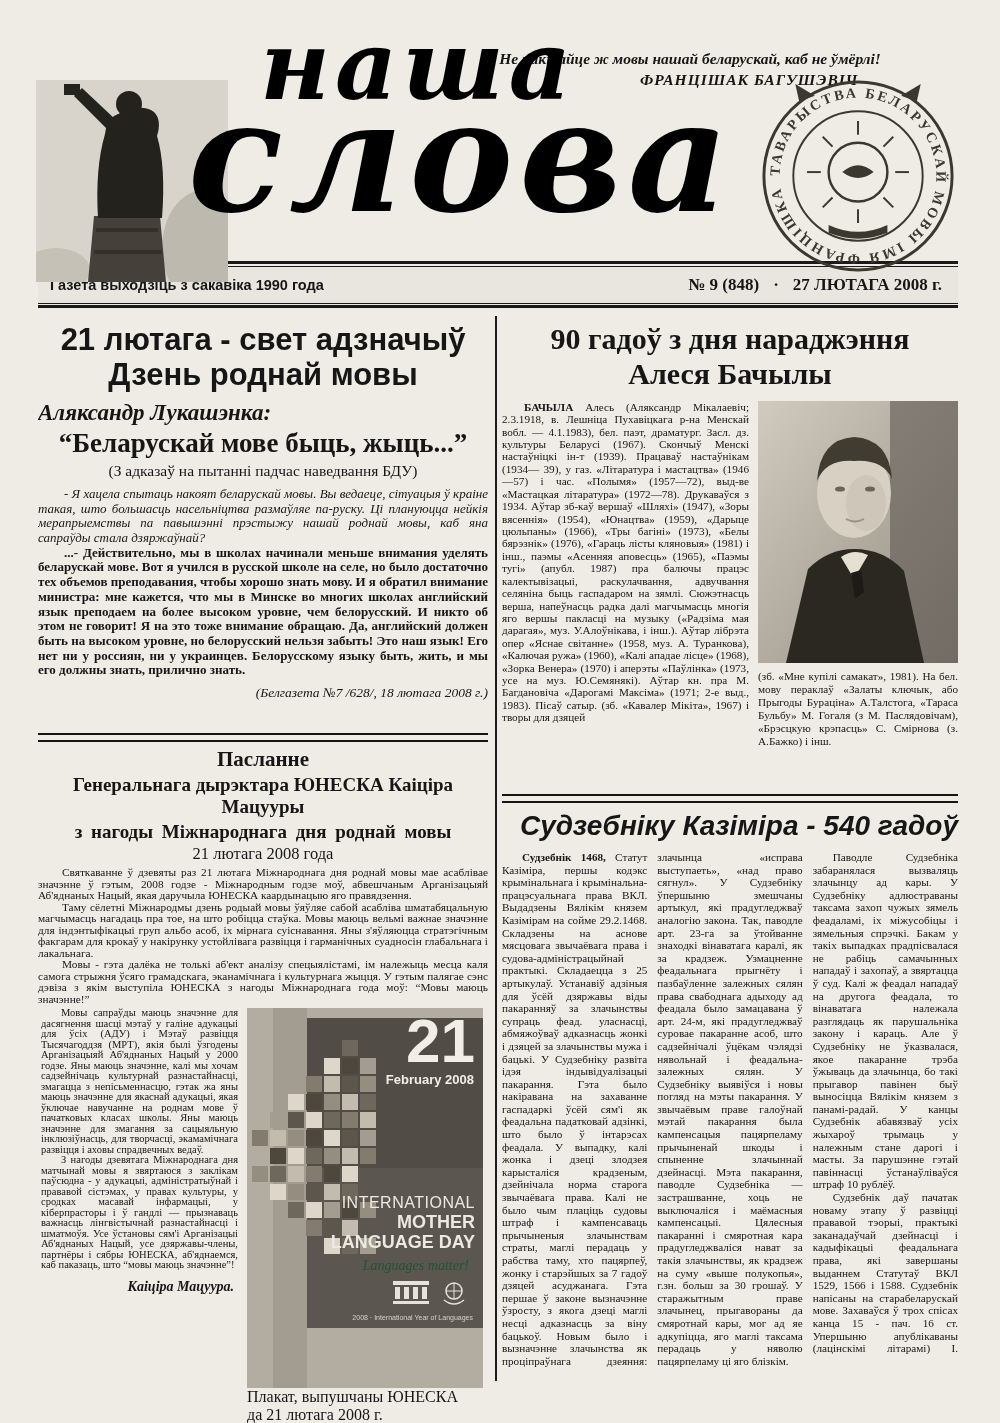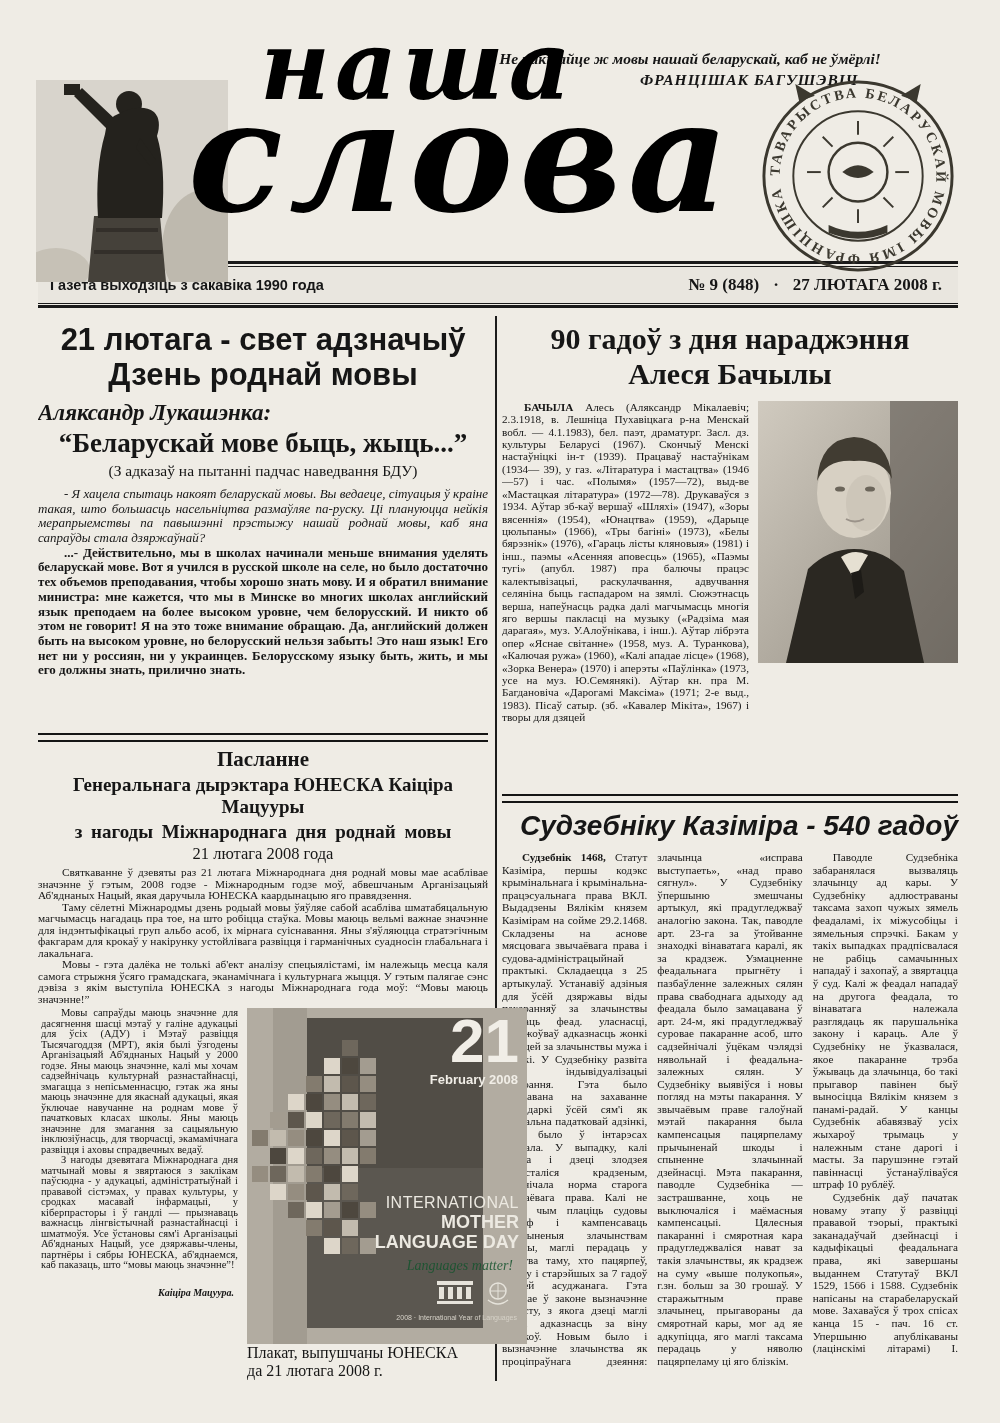--- a/index.html
+++ b/index.html
@@ -48,23 +48,23 @@
   .a2{height:640px;}
   .a2-h{text-align:center;font-weight:bold;margin:2px 0 0;line-height:1.18;}
   .a2-h1{font-size:21px;margin-top:5px;}
   .a2-h2{font-size:19px;}
   .a2-h3{font-size:19px;word-spacing:4px;}
   .a2-h4{text-align:center;font-weight:normal;font-size:16.5px;margin:1px 0 3px;}
   .a2 p.intro{font-size:11.3px;line-height:1.02;text-align:justify;text-indent:24px;}
   .a2-cols{display:flex;gap:9px;margin-top:3px;justify-content:center;}
   .a2-colL{width:197px;}
   .a2-colL p{font-size:10.5px;line-height:1.0;text-align:justify;text-indent:20px;}
-  .signature{text-align:right;font-weight:bold;font-style:italic;font-size:10px;margin-top:16px;padding-right:4px;}
+  .signature{text-align:right;font-weight:bold;font-style:italic;font-size:14px;margin-top:8px;padding-right:4px;}
   .posterwrap{margin:0;width:238px;}
-  .poster{position:relative;width:236px;height:336px;background:#b2ac a1;background:#b2aca1;overflow:hidden;padding-left:44px;}
+  .poster{position:relative;width:236px;height:380px;background:#b2ac a1;background:#b2aca1;overflow:hidden;}
   .poster-strip{position:absolute;left:26px;top:0;width:34px;height:100%;background:#a29c91;}
   .poster-dark{position:absolute;left:60px;top:10px;width:176px;height:310px;background:#5b5750;}
   .poster-dark2{position:absolute;left:60px;top:10px;width:176px;height:150px;background:#514d46;}
   .collage{position:absolute;left:0;top:26px;}
   .p-day{position:absolute;right:8px;top:2px;font-family:"Liberation Sans",sans-serif;
         font-weight:bold;font-size:62px;line-height:1;color:#f1eee7;}
   .p-feb{position:absolute;right:9px;top:64px;font-family:"Liberation Sans",sans-serif;
         font-weight:bold;font-size:13px;color:#f1eee7;}
   .p-t{position:absolute;right:8px;font-family:"Liberation Sans",sans-serif;color:#ece9e1;text-align:right;}
   .p-t1{top:186px;font-size:16px;letter-spacing:.5px;}
@@ -162,20 +162,21 @@
 
     <section class="half hleft">
 
       <article class="a1">
         <h1 class="a1-head">21 лютага - свет адзначыў Дзень роднай мовы</h1>
         <div class="a1-kicker">Аляксандр Лукашэнка:</div>
         <div class="a1-quote">“Беларускай мове быць, жыць...”</div>
         <div class="a1-note">(З адказаў на пытанні падчас наведвання БДУ)</div>
         <p class="a1-q">- Я хацела спытаць накоят беларускай мовы. Вы ведаеце, сітуацыя ў краіне такая, што большасць насельніцтва размаўляе па-руску. Ці плануюцца нейкія мерапрыемствы па павышэнні прэстыжу нашай роднай мовы, каб яна сапраўды стала дзяржаўнай?</p>
         <p class="a1-a">...- Действительно, мы в школах начинали меньше внимания уделять беларускай мове. Вот я учился в русской школе на селе, но было достаточно тех объемов преподавания, чтобы хорошо знать мову. И я обратил внимание министра: мне кажется, что мы в Минске во многих школах английский язык преподаем на более высоком уровне, чем белорусский. И никто об этом не говорит! Я на это тоже внимание обращаю. Да, английский должен быть на высоком уровне, но белорусский нельзя забыть! Это наш язык! Его нет ни у россиян, ни у украинцев. Белорусскому языку быть, жить, и мы его должны знать, прилично знать.</p>
+        <div class="a1-src">(Белгазета №7 /628/, 18 лютага 2008 г.)</div>
       </article>
 
       <div class="rule-double"></div>
 
       <article class="a2">
         <h2 class="a2-h a2-h1">Пасланне</h2>
         <h2 class="a2-h a2-h2">Генеральнага дырэктара ЮНЕСКА Каіціра Мацууры</h2>
         <h2 class="a2-h a2-h3">з нагоды Міжнароднага дня роднай мовы</h2>
         <div class="a2-h4">21 лютага 2008 года</div>
         <p class="intro">Святкаванне ў дзевяты раз 21 лютага Міжнароднага дня роднай мовы мае асаблівае значэнне ў гэтым, 2008 годзе - Міжнародным годзе моў, абвешчаным Арганізацыяй Аб'яднаных Нацый, якая даручыла ЮНЕСКА каардынацыю яго правядзення.</p>
@@ -312,20 +313,21 @@
                 <path d="M83 156 L96 178 L110 154 q-14 -7 -27 2 Z" fill="#e6e0d2"></path>
                 <path d="M93 172 l10 -3 3 22 -9 7 Z" fill="#1d1b17"></path>
                 <ellipse cx="96" cy="92" rx="37" ry="45" fill="#d7d0c3"></ellipse>
                 <ellipse cx="108" cy="102" rx="20" ry="28" fill="#c3bbb0" opacity="0.5"></ellipse>
                 <path d="M59 80 q3 -42 37 -44 q35 2 38 42 q-9 -20 -38 -18 q-28 -2 -37 20 Z" fill="#413c32"></path>
                 <ellipse cx="82" cy="88" rx="5" ry="2.6" fill="#6b655a"></ellipse>
                 <ellipse cx="112" cy="88" rx="5" ry="2.6" fill="#6b655a"></ellipse>
                 <path d="M88 118 q9 5 18 0" stroke="#9b938a" stroke-width="2" fill="none"></path>
               </svg>
             </figure>
+            <p>(зб. «Мне купілі самакат», 1981). На бел. мову пераклаў «Залаты ключык, або Прыгоды Бураціна» А.Талстога, «Тараса Бульбу» М. Гогаля (з М. Паслядовічам), «Брэсцкую крэпасць» С. Смірнова (з. А.Бажко) і інш.</p>
           </div>
         </div>
       </article>
 
       <div class="rule-double"></div>
 
       <article class="a4">
         <h1 class="a4-head">Судзебніку Казіміра - 540 гадоў</h1>
         <div class="a4-cols">
           <p><b>Судзебнік 1468,</b><span> Статут Казіміра, першы кодэкс крымінальнага і крымінальна-працэсуальнага права ВКЛ. Выдадзены Вялікім князем Казімірам на сойме 29.2.1468. Складзены на аснове мясцовага звычаёвага права і судова-адміністрацыйнай практыкі. Складаецца з 25 артыкулаў. Устанавіў адзіныя для ўсёй дзяржавы віды пакаранняў за злачынствы супраць феад. уласнасці, абмяжоўваў адказнасць жонкі і дзяцей за злачынствы мужа і бацькі. У Судзебніку развіта ідэя індывідуалізацыі пакарання. Гэта было накіравана на захаванне гаспадаркі ўсёй сям'і як феадальна падатковай адзінкі, што было ў інтарэсах феадала. У выпадку, калі жонка і дзеці злодзея карысталіся крадзеным, дзейнічала норма старога звычаёвага права. Калі не было чым плаціць судовы штраф і кампенсаваць прычыненыя злачынствам страты, маглі перадаць у рабства таму, хто пацярпеў, жонку і старэйшых за 7 гадоў дзяцей асуджанага. Гэта першае ў законе вызначэнне ўзросту, з якога дзеці маглі несці адказнасць за віну бацькоў. Новым было і вызначэнне злачынства як проціпраўнага дзеяння: злачынца «исправа выступаеть», «над право сягнул». У Судзебніку ўпершыню змешчаны артыкул, які прадугледжваў аналогію закона. Так, паводле арт. 23-га за ўтойванне знаходкі вінаватага каралі, як за крадзеж. Узмацненне феадальнага прыгнёту і пазбаўленне залежных сялян права свабоднага адыходу ад феадала было замацавана ў арт. 24-м, які прадугледжваў суровае пакаранне асоб, што садзейнічалі ўцёкам чэлядзі нявольнай і феадальна-залежных сялян. У Судзебніку выявіўся і новы погляд на мэты пакарання. У звычаёвым праве галоўнай мэтай пакарання была кампенсацыя пацярпеламу прычыненай шкоды і спыненне злачыннай дзейнасці. Мэта пакарання, паводле Судзебніка — застрашванне, хоць не выключаліся і маёмасныя кампенсацыі. Цялесныя пакаранні і смяротная кара прадугледжваліся нават за такія злачынствы, як крадзеж на суму «выше полукопья», г.зн. больш за 30 грошаў. У старажытным праве злачынец, прыгавораны да смяротнай кары, мог ад яе адкупіцца, яго маглі таксама перадаць у няволю пацярпеламу ці яго блізкім.</span></p>

